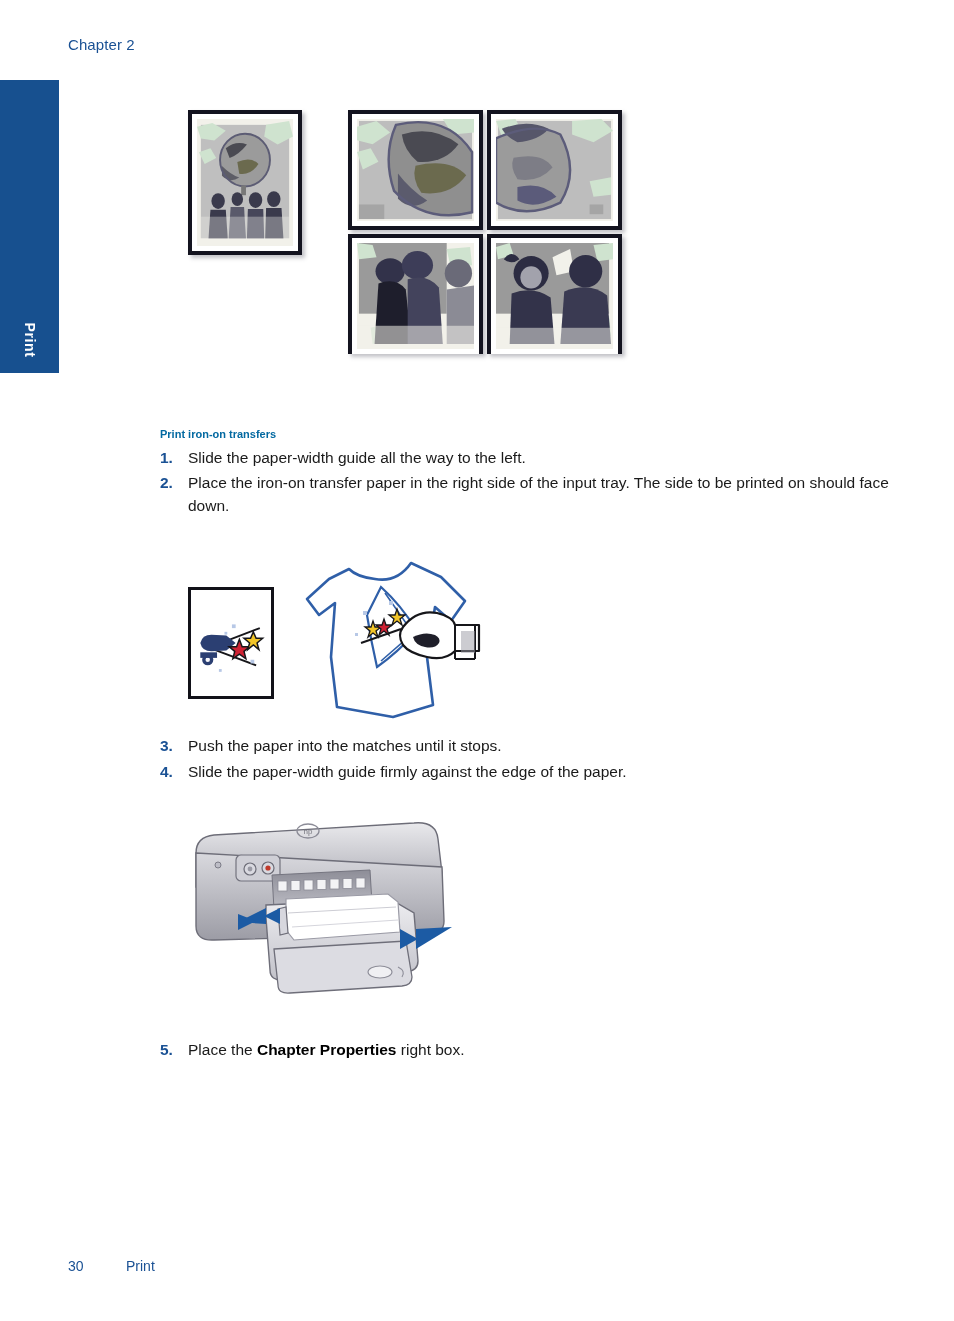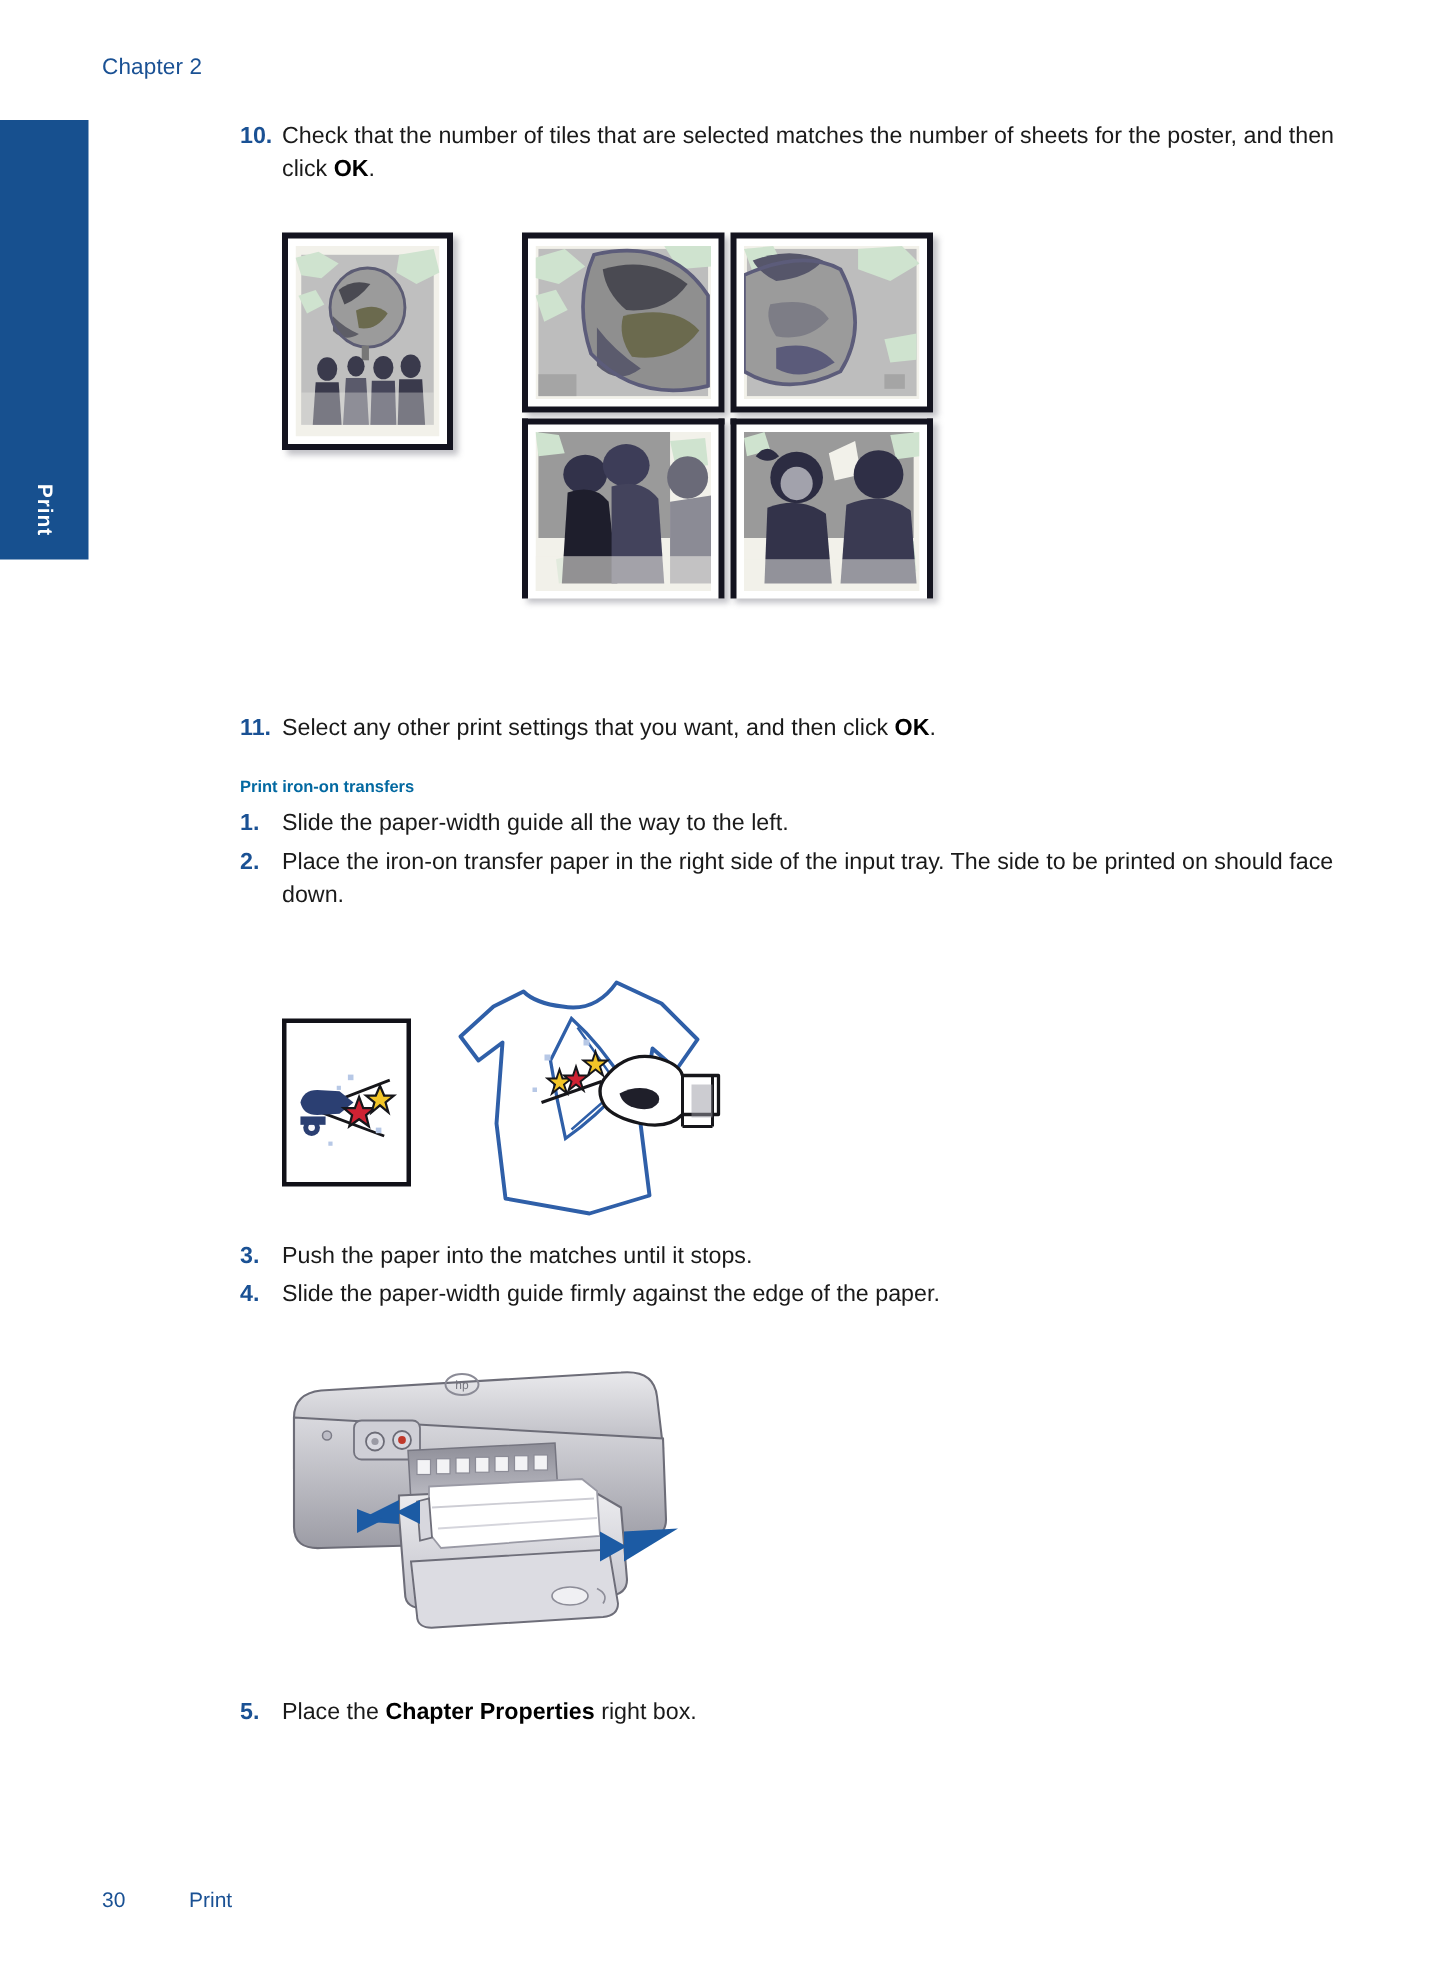--- a/index.html
+++ b/index.html
@@ -140,24 +140,20 @@
 <body>
 
 <div class="chapter-header">Chapter 2</div>
 
 <div class="side-tab">
   <div class="side-tab-label">Print</div>
 </div>
 
 <div class="content">
 
-  <div class="step">
-    <span class="step-num">10.</span>
-    <span class="step-body"><span>Check that the number of tiles that are selected matches the number of sheets for the poster, and then click </span><b>OK</b><span>.</span></span>
-  </div>
 
   <div class="figure poster-fig">
 
     <div class="photo-frame" style="left:28px; top:4px; width:114px; height:145px;">
       <svg class="tile-img" viewBox="0 0 100 130" preserveAspectRatio="none">
         <rect x="0" y="0" width="100" height="130" fill="#f2f1ea"></rect>
         <rect x="4" y="6" width="92" height="116" fill="#bfbfbf"></rect>
         <path d="M0 8 L16 4 L30 12 L18 22 L4 20 Z" fill="#cfe3cf"></path>
         <path d="M72 6 L96 2 L100 18 L84 26 L70 18 Z" fill="#cfe3cf"></path>
         <path d="M2 34 L14 30 L20 40 L8 46 Z" fill="#cfe3cf"></path>
@@ -242,24 +238,20 @@
         <path d="M16 50 Q38 42 56 54 L60 100 L14 100 Z" fill="#33334a"></path>
         <path d="M58 14 L76 6 L80 28 L62 32 Z" fill="#f2f1ea"></path>
         <ellipse cx="92" cy="28" rx="17" ry="16" fill="#2f2f46"></ellipse>
         <path d="M70 48 Q96 38 114 52 L118 100 L66 100 Z" fill="#3a3a52"></path>
         <path d="M8 16 Q16 6 24 16 Q16 22 8 16 Z" fill="#2c2c42"></path>
         <rect x="0" y="84" width="120" height="21" fill="#f2f1ea" opacity="0.5"></rect>
       </svg>
     </div>
   </div>
 
-  <div class="step" style="margin-top:24px;">
-    <span class="step-num">11.</span>
-    <span class="step-body"><span>Select any other print settings that you want, and then click </span><b>OK</b><span>.</span></span>
-  </div>
 
   <div class="sec-heading">Print iron-on transfers</div>
 
   <div class="step">
     <span class="step-num">1.</span>
     <span class="step-body"><span>Slide the paper-width guide all the way to the left.</span></span>
   </div>
 
   <div class="step" style="margin-top:3px;">
     <span class="step-num">2.</span>

